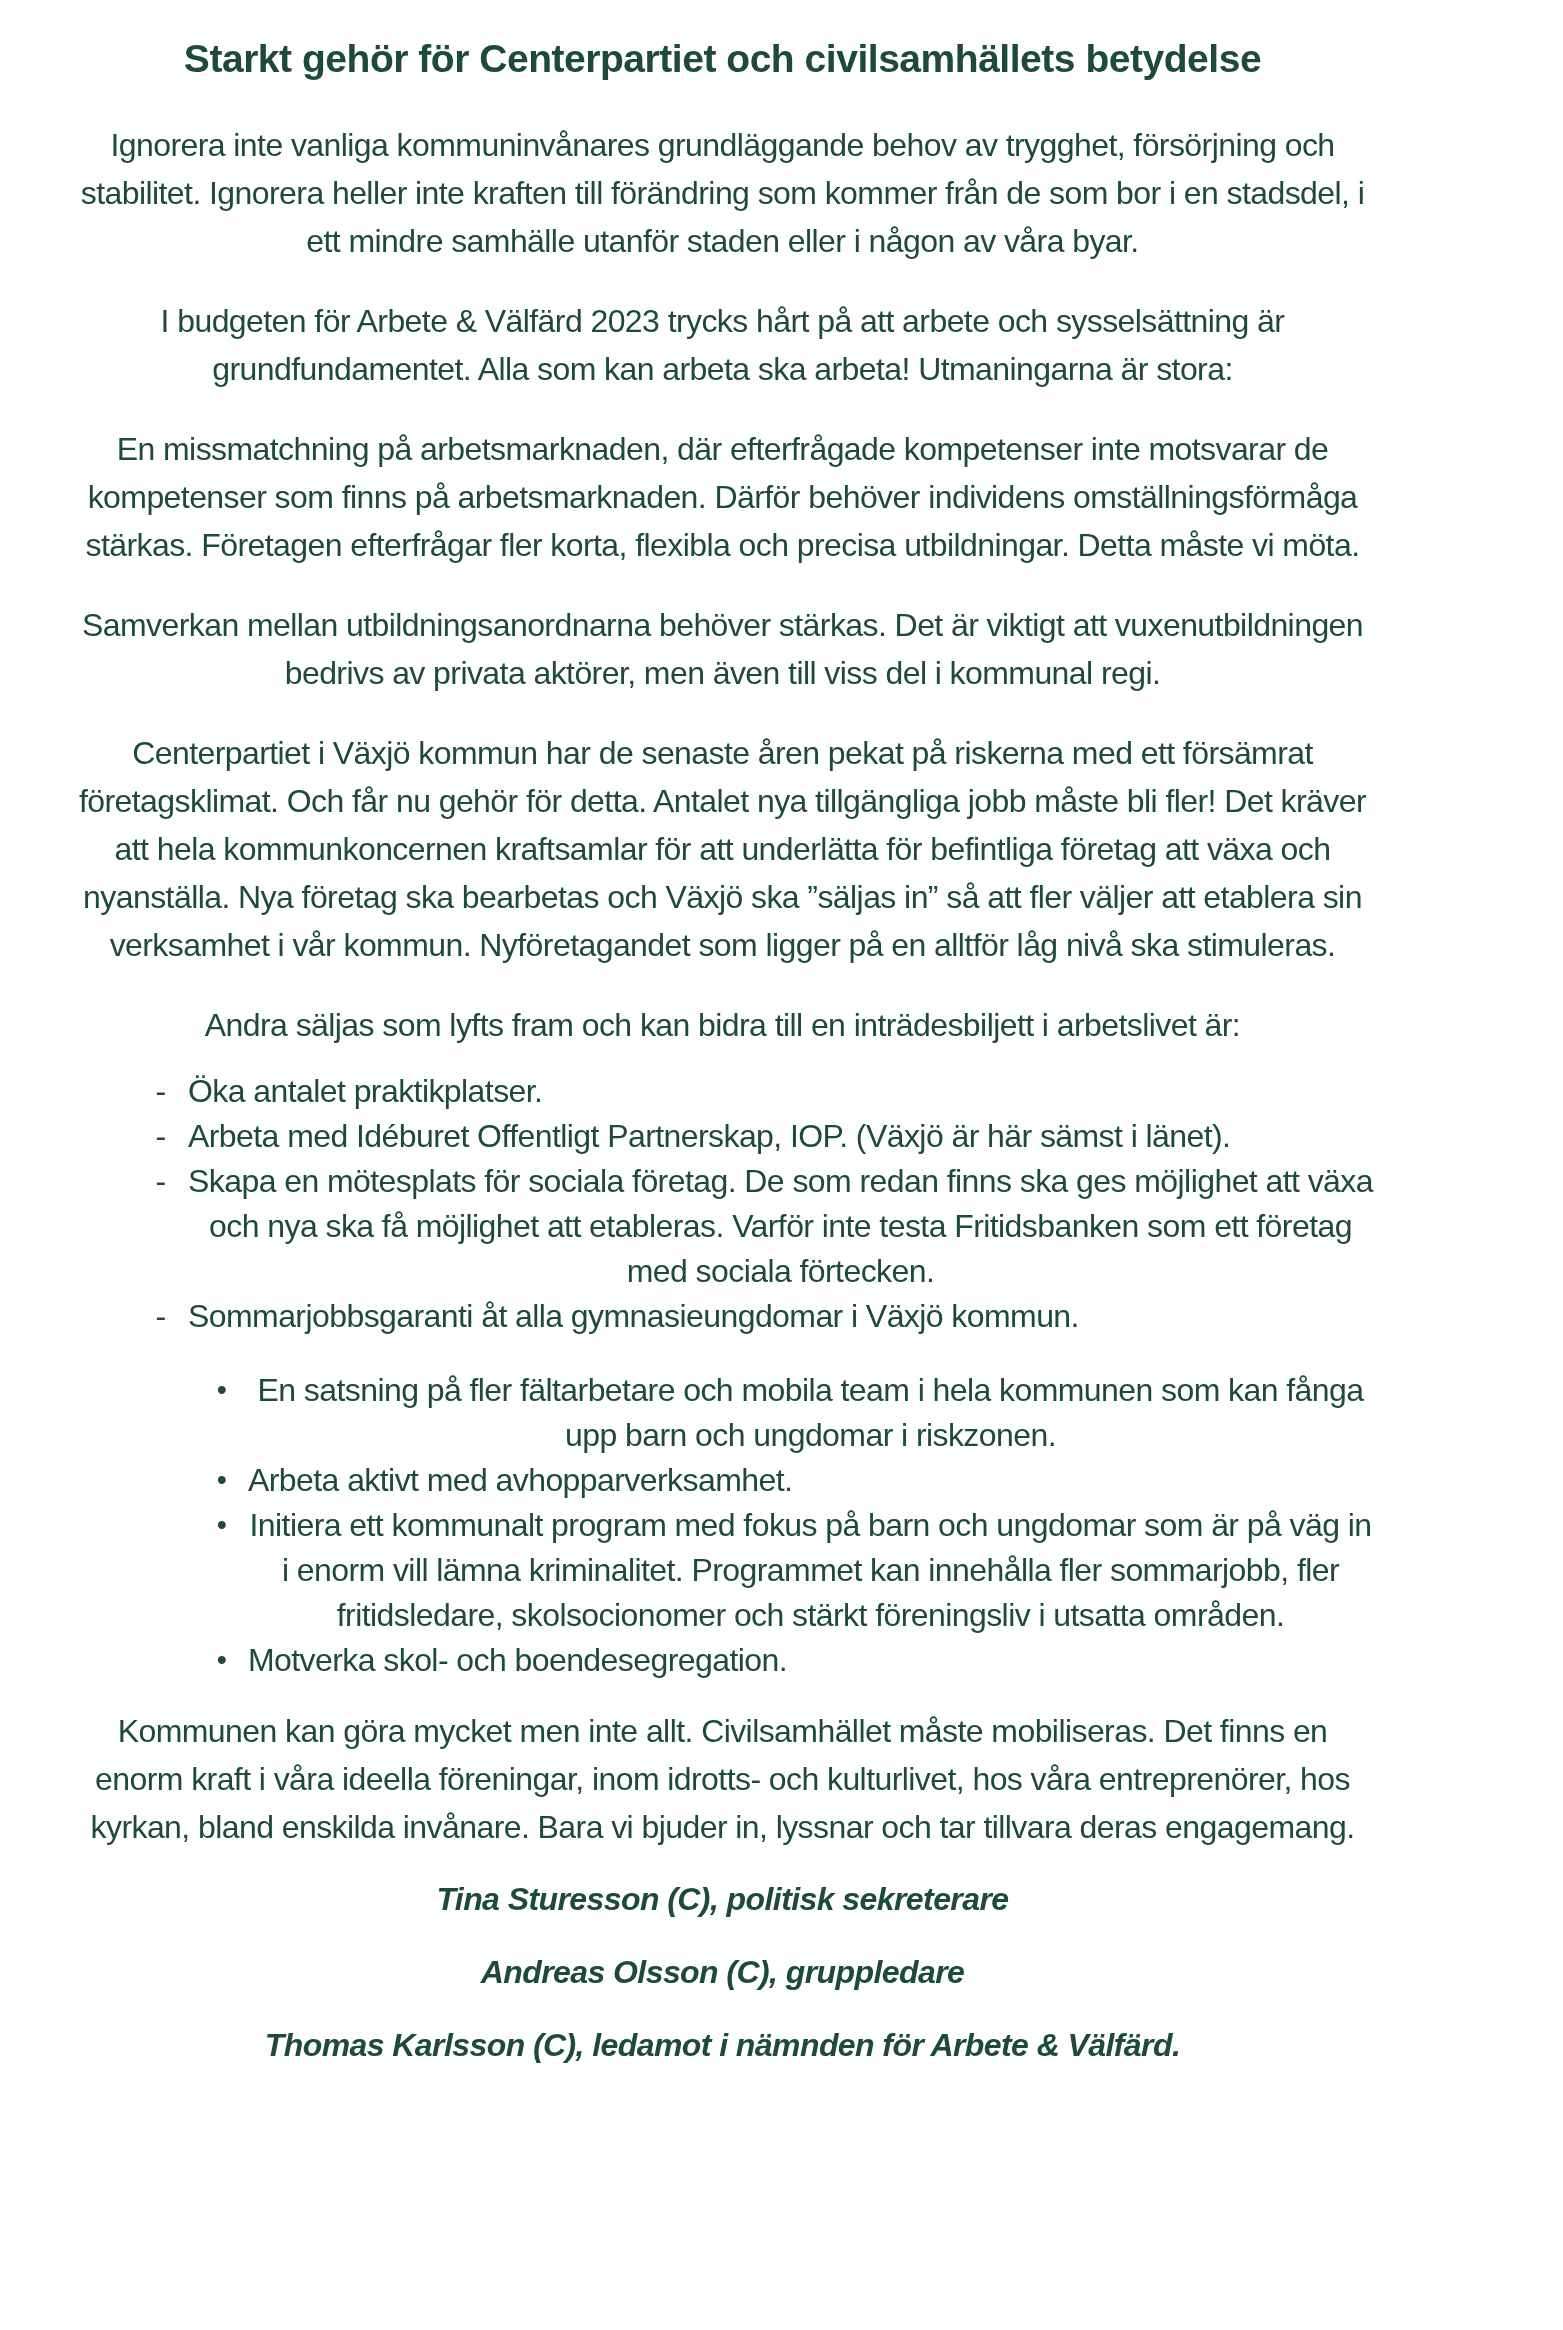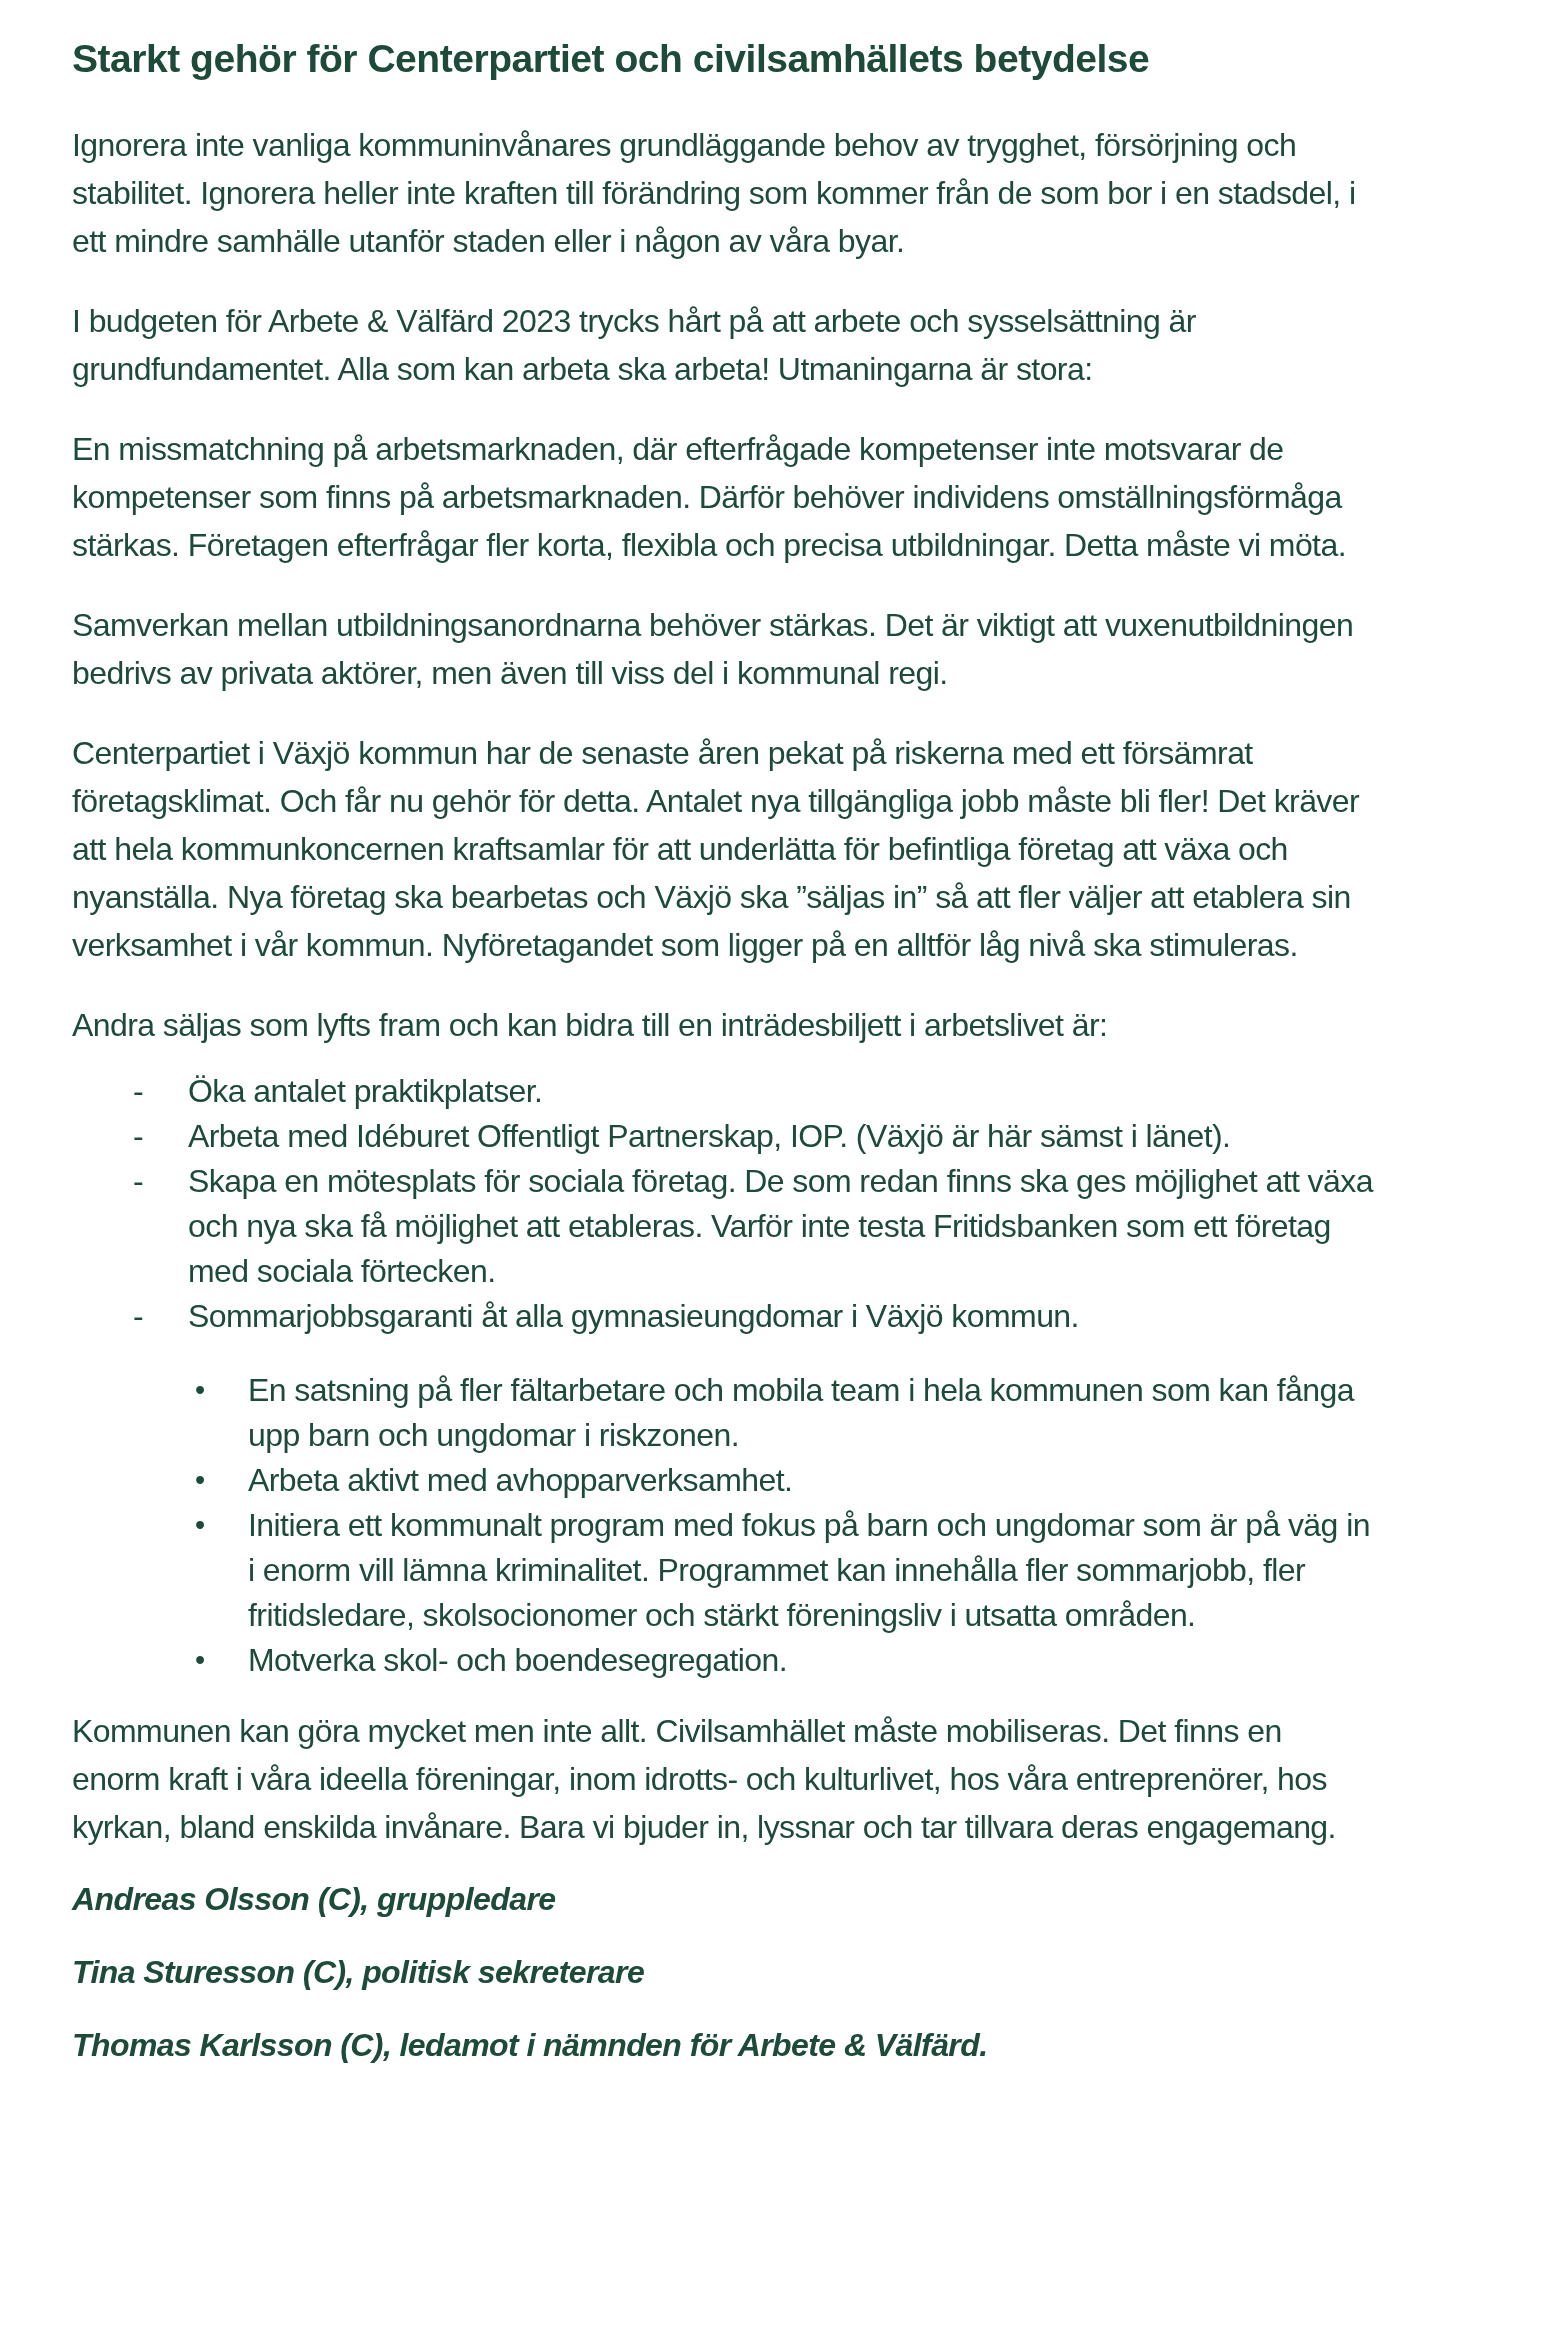--- a/index.html
+++ b/index.html
@@ -16,20 +16,21 @@
     background: var(--paper);
     color: var(--ink);
     font-family: "Liberation Sans", sans-serif;
     box-sizing: border-box;
   }
   .page {
     box-sizing: border-box;
     width: 1429px;
     min-height: 2330px;
     padding: 35px 56px 30px 72px;
+    text-align: center;
   }
   h1.doc-title {
     font-size: 39px;
     line-height: 48px;
     font-weight: 700;
     letter-spacing: -0.012em;
     margin: 0 0 38px 0;
   }
   p {
     font-size: 32px;
@@ -138,18 +139,18 @@
       <span class="li-text">Initiera ett kommunalt program med fokus på barn och ungdomar som är på väg in i enorm vill lämna kriminalitet. Programmet kan innehålla fler sommarjobb, fler fritidsledare, skolsocionomer och stärkt föreningsliv i utsatta områden.</span>
     </li>
     <li>
       <span class="marker">•</span>
       <span class="li-text">Motverka skol- och boendesegregation.</span>
     </li>
   </ul>
 
   <p class="closing">Kommunen kan göra mycket men inte allt. Civilsamhället måste mobiliseras. Det finns en enorm kraft i våra ideella föreningar, inom idrotts- och kulturlivet, hos våra entreprenörer, hos kyrkan, bland enskilda invånare. Bara vi bjuder in, lyssnar och tar tillvara deras engagemang.</p>
 
+  <p class="signature">Tina Sturesson (C), politisk sekreterare</p>
   <p class="signature">Andreas Olsson (C), gruppledare</p>
-  <p class="signature">Tina Sturesson (C), politisk sekreterare</p>
   <p class="signature">Thomas Karlsson (C), ledamot i nämnden för Arbete &amp; Välfärd.</p>
 
 </div>
 
 
 </body></html>

